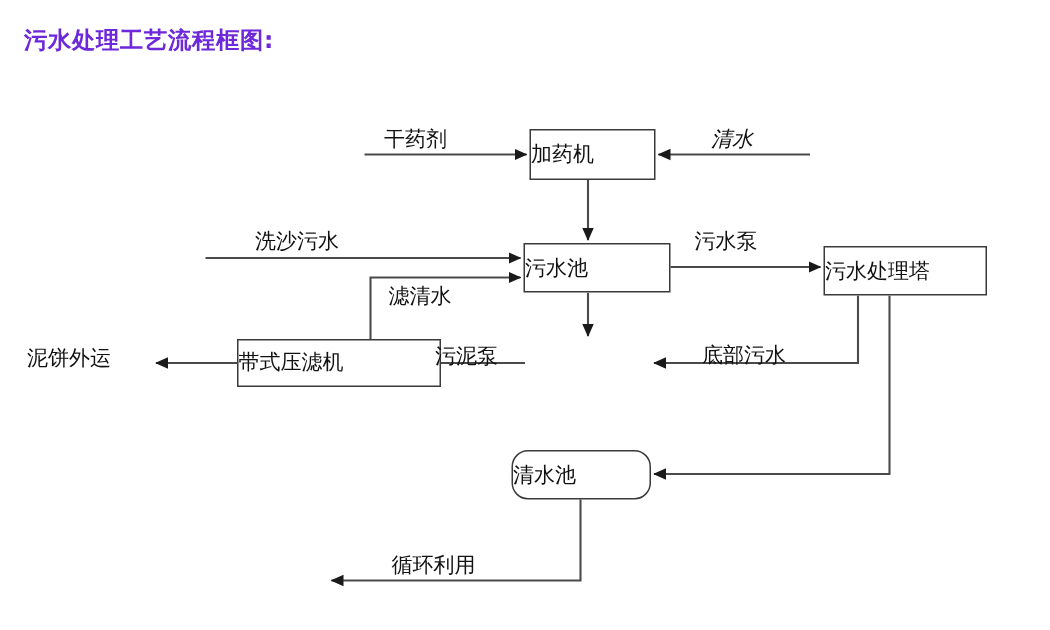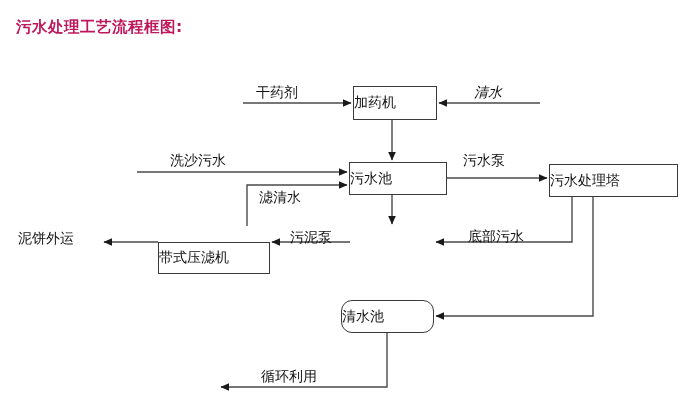--- a/index.html
+++ b/index.html
@@ -17,21 +17,21 @@
     height: 420px;
     background: #ffffff;
     overflow: hidden;
   }
   #title {
     position: absolute;
     left: 16px;
     top: 17px;
     font-size: 15.5px;
     font-weight: bold;
-    color: #be185d;
+    color: #6d28d9;
     letter-spacing: 0.5px;
     white-space: nowrap;
   }
   .node {
     position: absolute;
     box-sizing: border-box;
     border: 1.3px solid #3a3a3a;
     background: #ffffff;
     display: flex;
     align-items: center;
@@ -101,25 +101,25 @@
   </svg>
 
   <div class="node" style="left:353px; top:86px; width:84px; height:34px;">
     <span>加药机</span>
   </div>
 
   <div class="node" style="left:349px; top:162px; width:98px; height:33px;">
     <span>污水池</span>
   </div>
 
-  <div class="node" style="left:549px; top:164px; width:129px; height:33px;">
+  <div class="node" style="left:549px; top:164px; width:109px; height:33px;">
     <span>污水处理塔</span>
   </div>
 
-  <div class="node" style="left:158px; top:226px; width:112px; height:32px;margin-top:16px;">
+  <div class="node" style="left:158px; top:226px; width:136px; height:32px;">
     <span>带式压滤机</span>
   </div>
 
 
   <div class="node" style="left:341px; top:300px; width:93px; height:33px;border-radius:11px;">
     <span>清水池</span>
   </div>
 
   <div class="edge-label" style="left:256px; top:84px;">干药剂</div>
 

